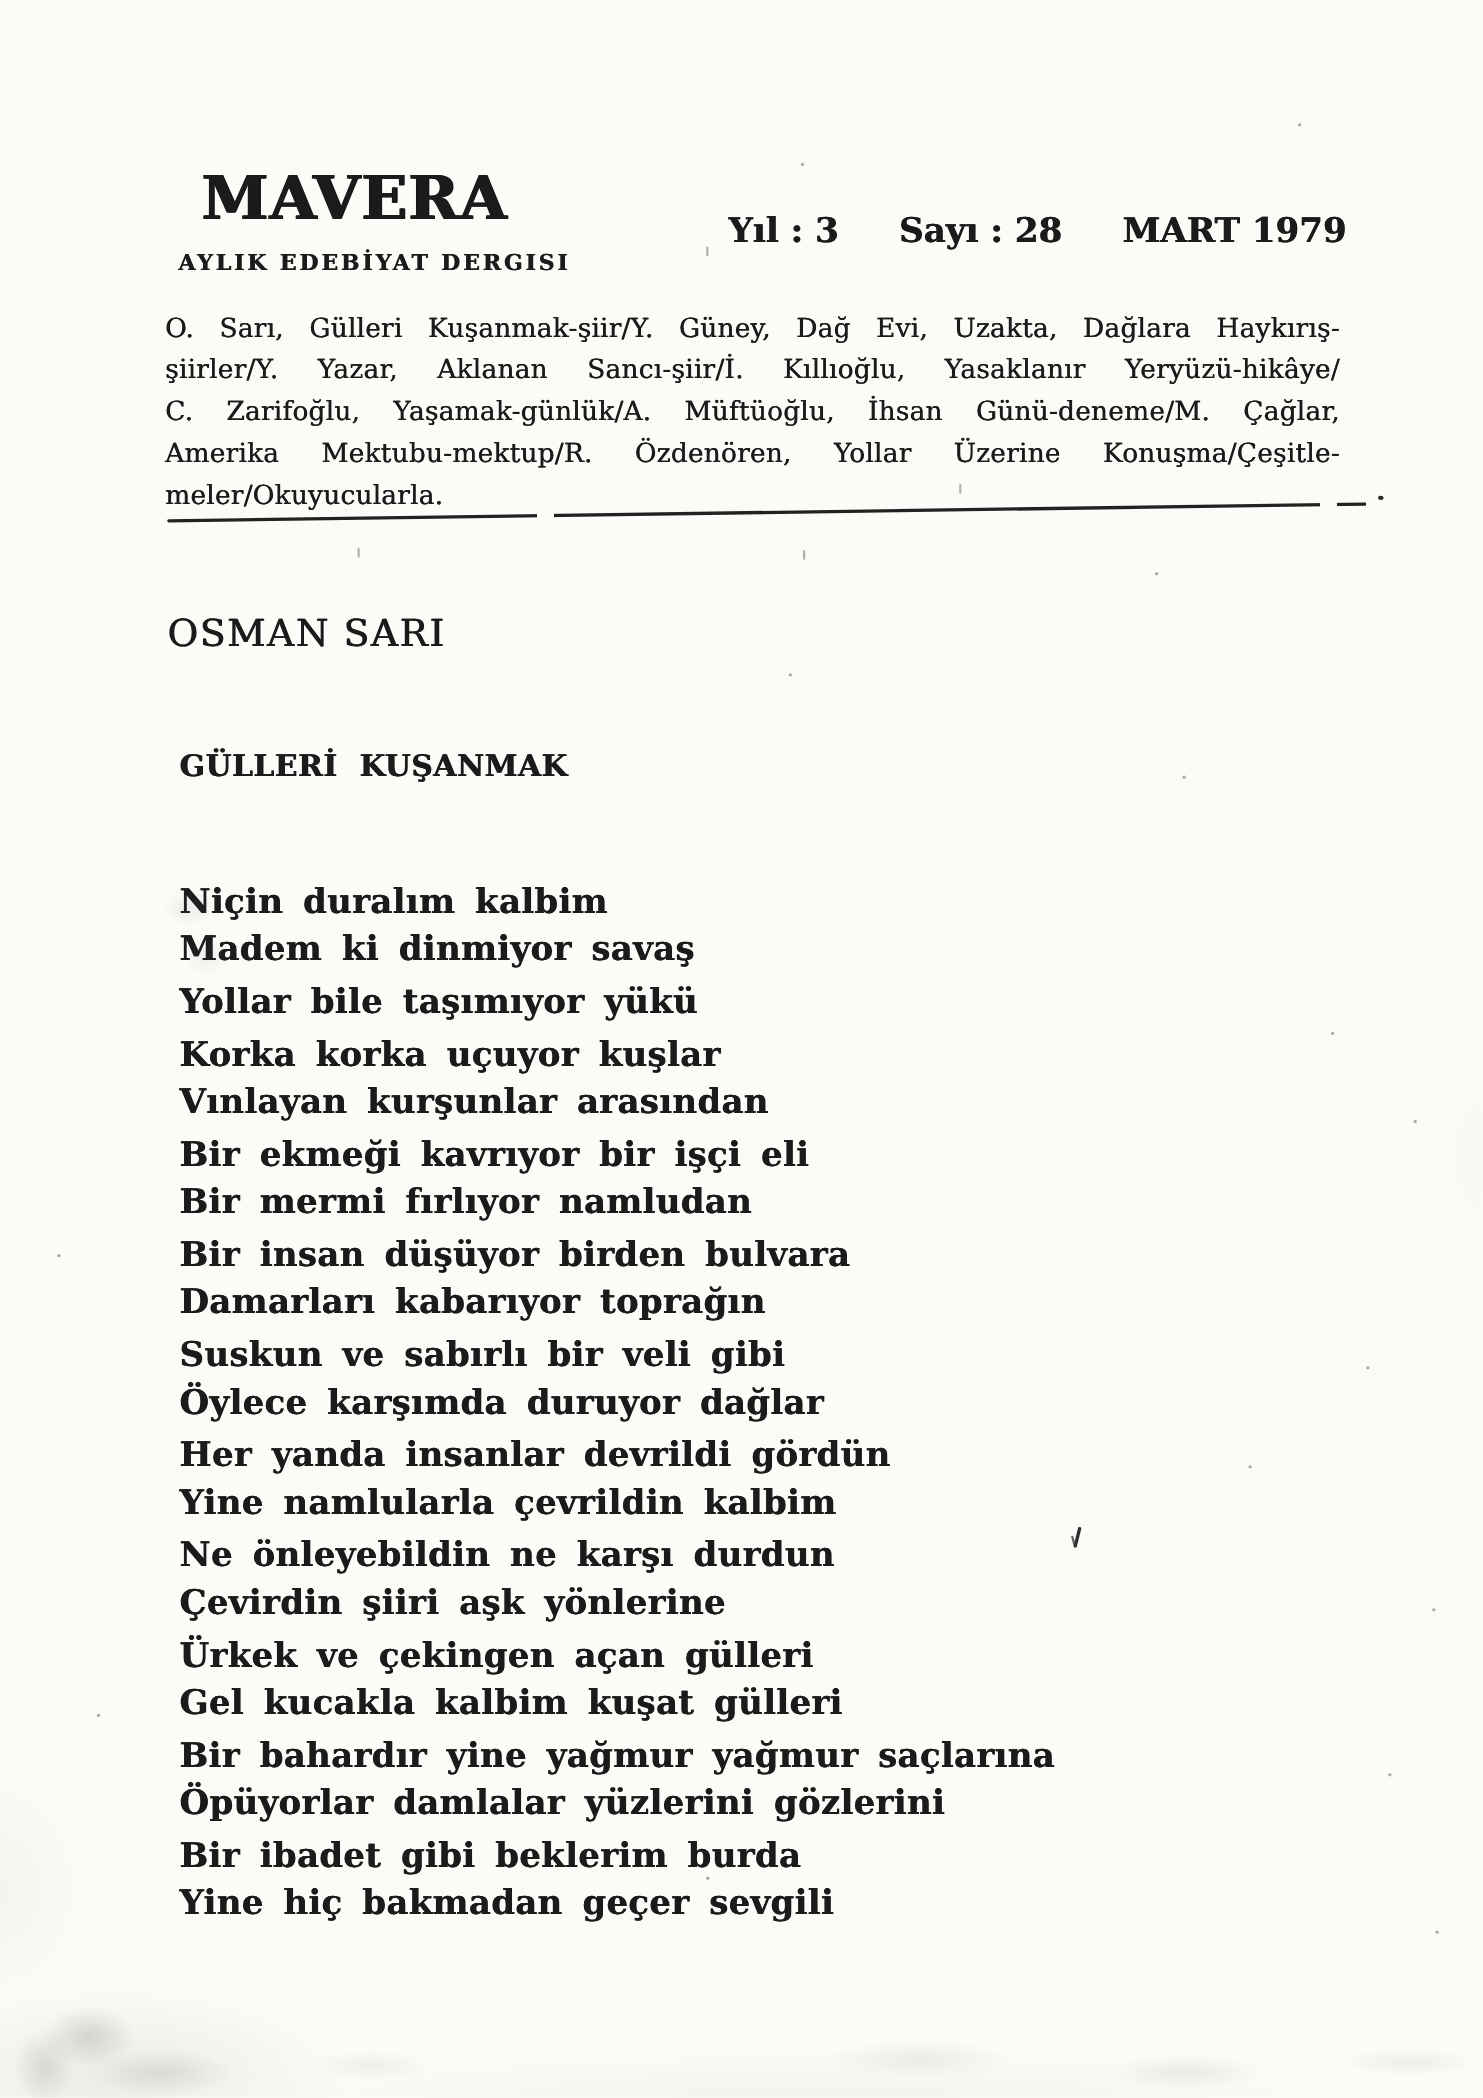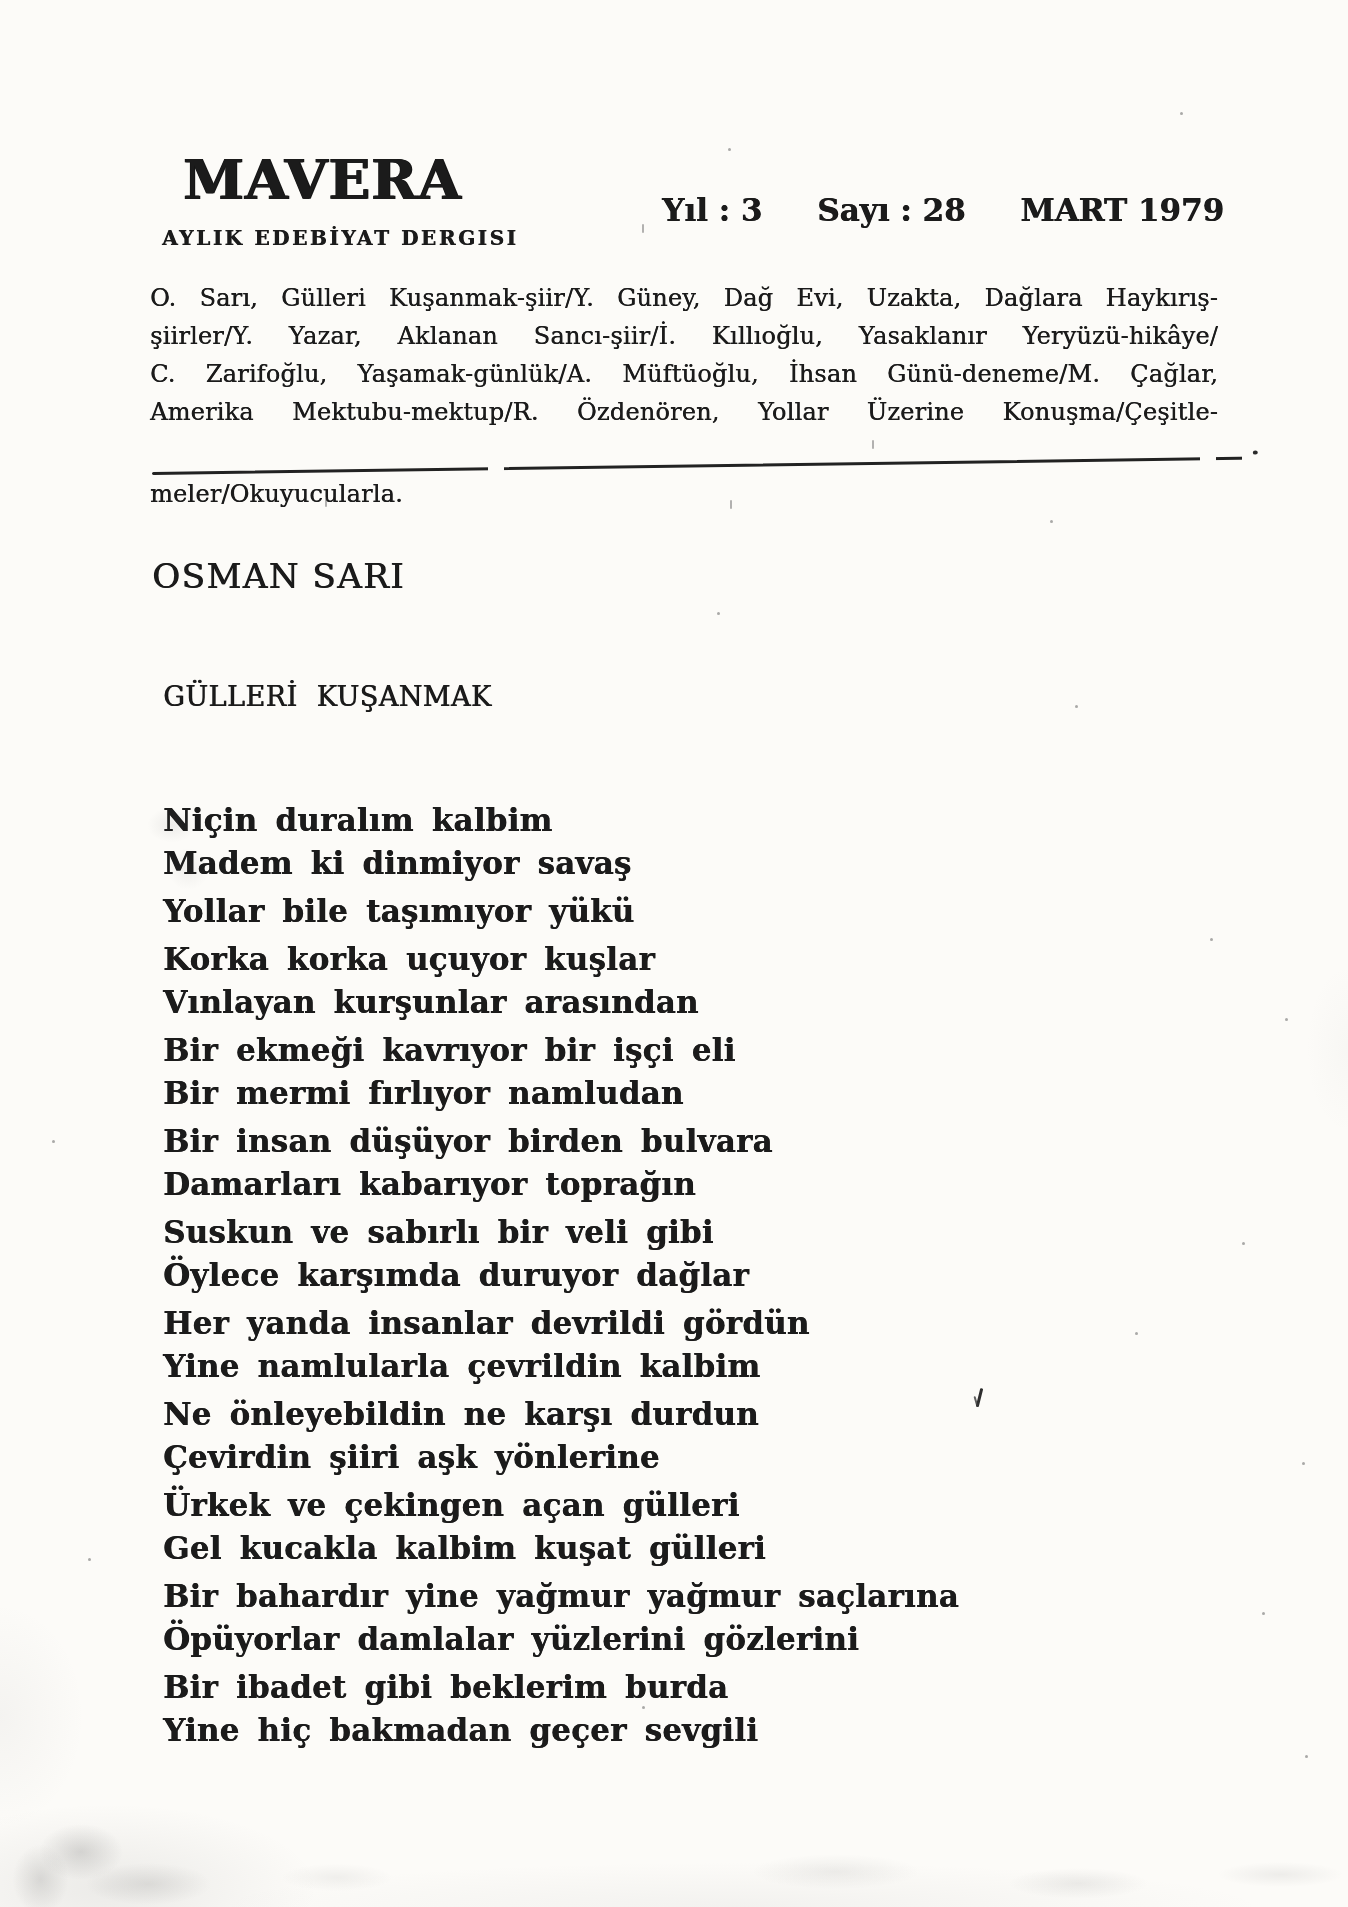--- a/index.html
+++ b/index.html
@@ -46,21 +46,21 @@
   .contents {
     position: absolute; left: 150px; top: 279px; width: 1068px;
     font-size: 24px; font-weight: normal; letter-spacing: 0.2px;
     text-shadow: 0.4px 0 0 #1b1b1b;
   }
   .contents .c-line {
     height: 38px; line-height: 38px;
     text-align: justify; text-align-last: justify;
     white-space: normal;
   }
-  .contents .c-line.last { text-align-last: left; margin-top: 44px; }
+  .contents .c-line.last { text-align-last: left; }
 
   
   .rule {
     position: absolute; left: 152px; top: 472px; width: 1106px; height: 4px;
     transform: rotate(-0.8deg); transform-origin: left center;
   }
   .rule .rule-bar {
     position: absolute; left: 0; top: 0; width: 100%; height: 3px;
     background: linear-gradient(90deg,
       #222 0px, #222 336px,
@@ -78,21 +78,21 @@
 
   
   .author {
     position: absolute; left: 152px; top: 556px;
     font-size: 34px; font-weight: normal; letter-spacing: 1.5px;
     text-shadow: 0.8px 0 0 #151515;
     white-space: nowrap;
   }
   .poem-title {
     position: absolute; left: 163px; top: 681px;
-    font-size: 27px; font-weight: normal; letter-spacing: 0.5px; word-spacing: 10px;
+    font-size: 27px; font-weight: bold; letter-spacing: 0.5px; word-spacing: 10px;
     text-shadow: 0.7px 0 0 #151515;
     white-space: nowrap;
   }
   .poem {
     position: absolute; left: 163px; top: 799px; width: 900px;
     font-size: 31px; font-weight: bold;
     letter-spacing: 0.2px; word-spacing: 7px;
     text-shadow: 0.4px 0 0 #1b1b1b;
   }
   .stanza { margin: 0 0 5px 0; }

